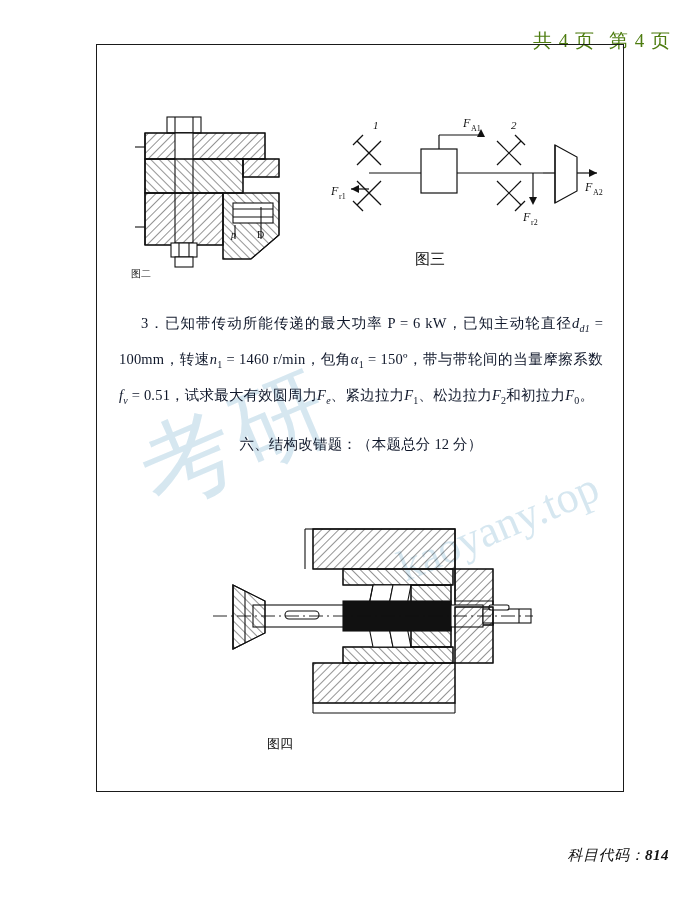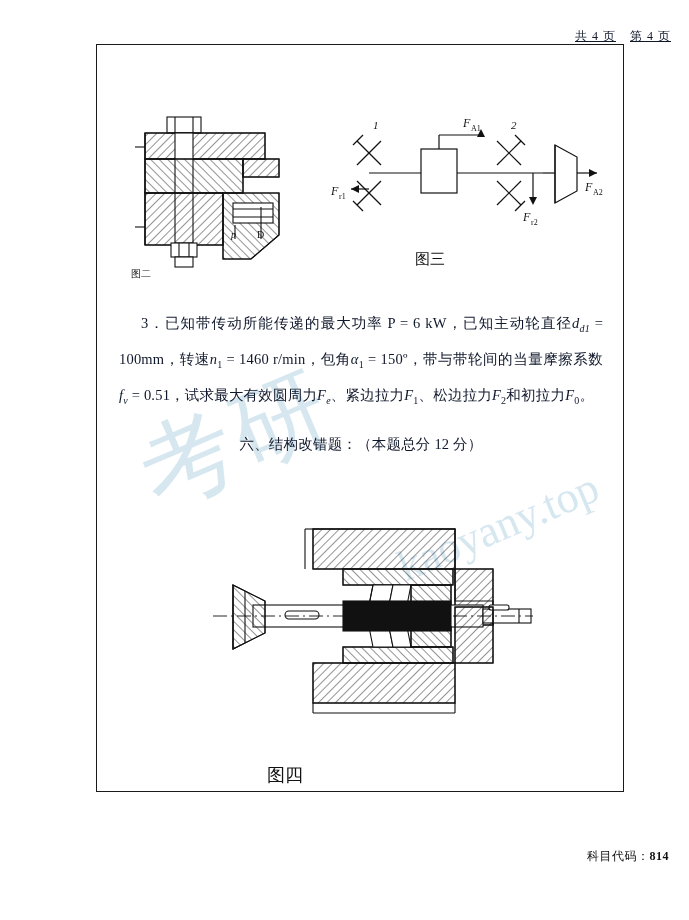--- a/index.html
+++ b/index.html
@@ -21,25 +21,24 @@
     top: 44px;
     width: 528px;
     height: 748px;
     border: 1px solid #1a1a1a;
     box-sizing: border-box;
   }
   .page-header {
     position: absolute;
     right: 18px;
     top: 28px;
-    font-size: 12px;
+    font-size: 19px;
     letter-spacing: 1px;
     font-family: "Liberation Serif", serif;
-    color: #0f172a;
-    text-decoration: underline;
+    color: #4d7c0f;
   }
   .page-header .sp { display: inline-block; width: 14px; }
 
   
   .fig2-wrap {
     position: absolute;
     left: 26px;
     top: 62px;
     width: 210px;
     height: 200px;
@@ -86,30 +85,30 @@
     position: absolute;
     left: 96px;
     top: 460px;
     width: 350px;
     height: 230px;
   }
   .fig4-cap {
     position: absolute;
     left: 170px;
     top: 690px;
-    font-size: 18px;
-    margin-top: 28px;
+    font-size: 13px;
   }
 
   .footer-code {
     position: absolute;
     right: 20px;
     bottom: 55px;
-    font-size: 12px;
+    font-size: 15px;
     letter-spacing: 0.5px;
+    font-style: italic;
   }
 
   
   .watermark {
     position: absolute;
     left: 0; top: 0;
     width: 689px; height: 920px;
     pointer-events: none;
     overflow: hidden;
   }

